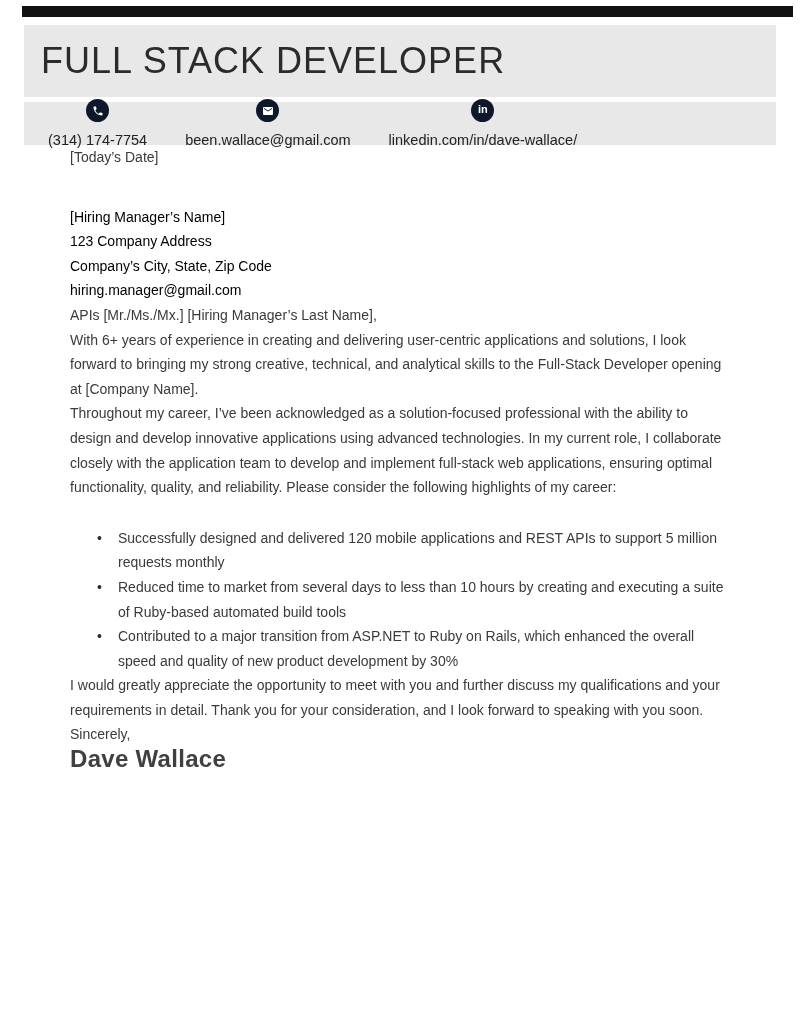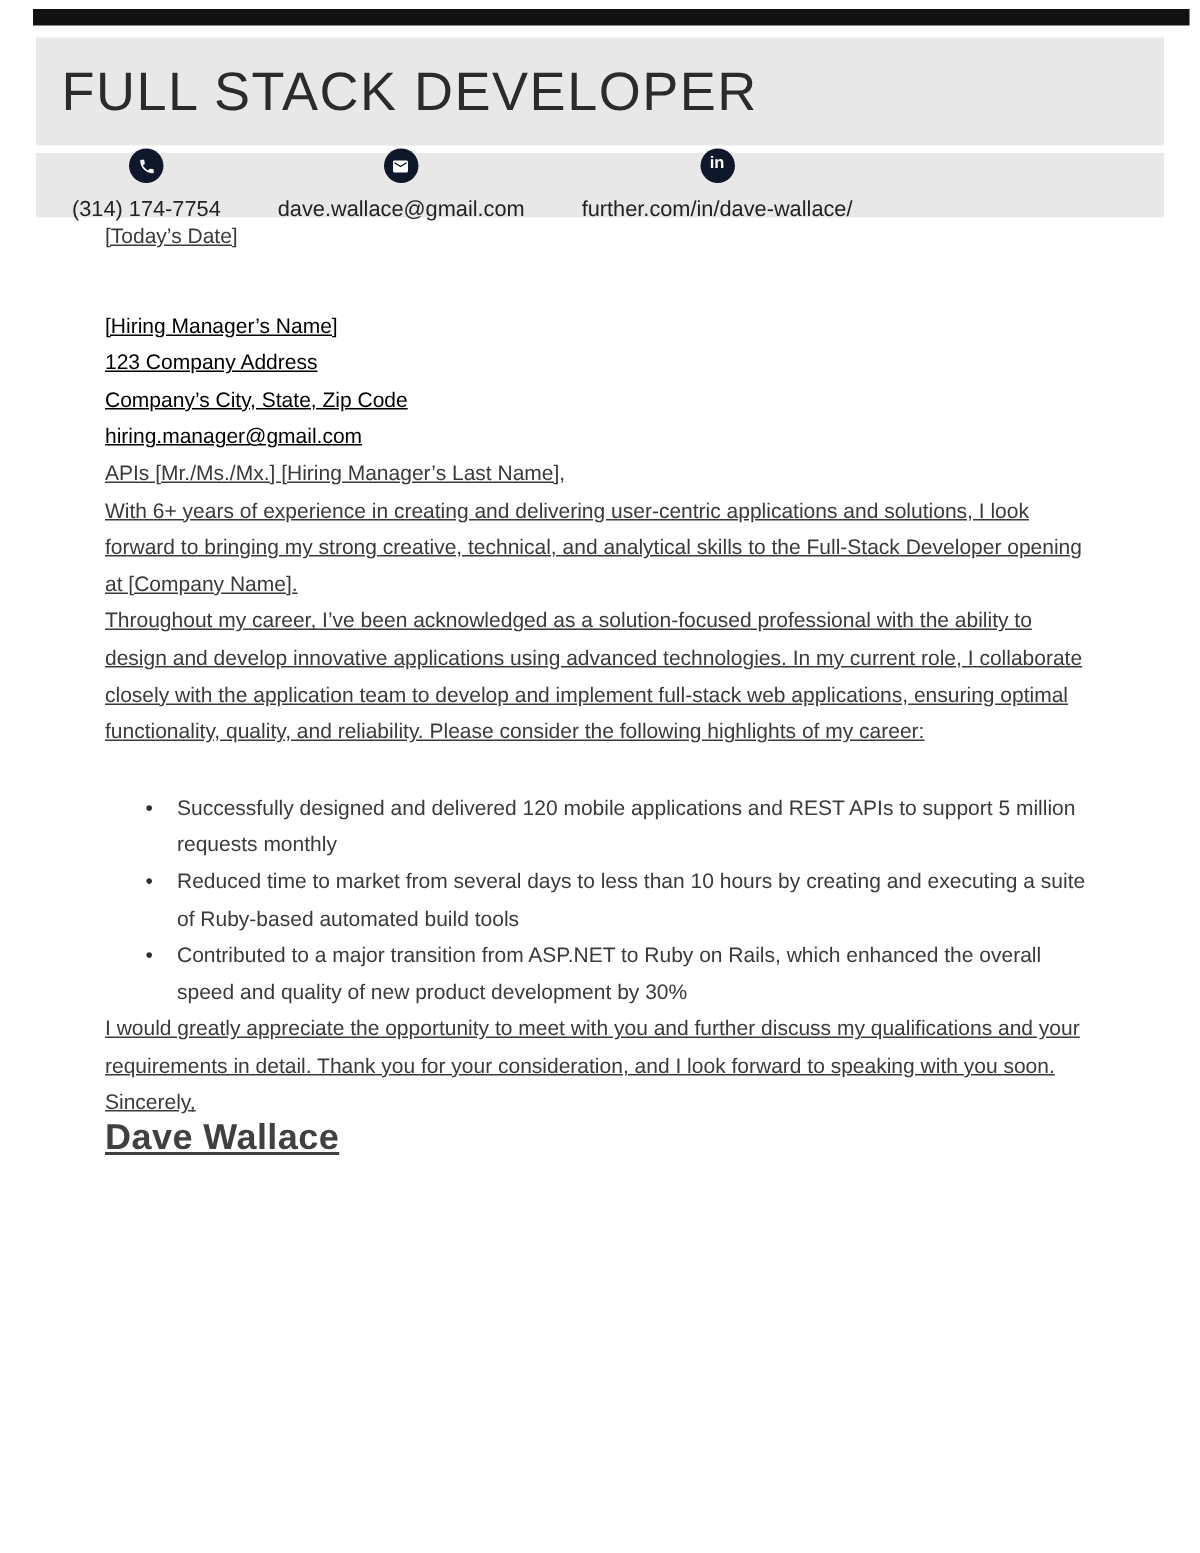--- a/index.html
+++ b/index.html
@@ -89,21 +89,21 @@
   
   .letter {
     position: absolute;
     left: 70px;
     top: 145px;
     width: 660px;
     font-size: 14px;
     line-height: 24.6px;
     color: #3a3a3a;
   }
-  .letter p { margin: 0; text-decoration: underline; }
+  .letter p { margin: 0; }
   .date-line      { margin-top: 36px; }
   .recipient-block{ margin-top: 35px; color: #000000; }
   .salutation     { margin-top: 35px; }
   .body-para      { margin-top: 24px; }
   .bullet-list {
     list-style: none;
     margin: 26px 0 0 0;
     padding: 0;
   }
   .bullet-item {
@@ -144,28 +144,28 @@
     </span>
     <span class="contact-text">(314) 174-7754</span>
   </div>
 
   <div class="contact-item">
     <span class="icon-circle">
       <svg width="12" height="12" viewBox="0 0 24 24" fill="#ffffff" aria-hidden="true">
         <path d="M20 4H4c-1.1 0-1.99.9-1.99 2L2 18c0 1.1.9 2 2 2h16c1.1 0 2-.9 2-2V6c0-1.1-.9-2-2-2zm0 4l-8 5-8-5V6l8 5 8-5v2z"></path>
       </svg>
     </span>
-    <span class="contact-text">dave.wallace@gmail.com</span>
+    <span class="contact-text">been.wallace@gmail.com</span>
   </div>
 
   <div class="contact-item">
     <span class="icon-circle">
       <span class="icon-in">in</span>
     </span>
-    <span class="contact-text">further.com/in/dave-wallace/</span>
+    <span class="contact-text">linkedin.com/in/dave-wallace/</span>
   </div>
 </div>
 
 <div class="letter">
 
   <p class="date-line">[Today’s Date]</p>
 
   <div class="recipient-block">
     <p>[Hiring Manager’s Name]</p>
     <p>123 Company Address</p>

